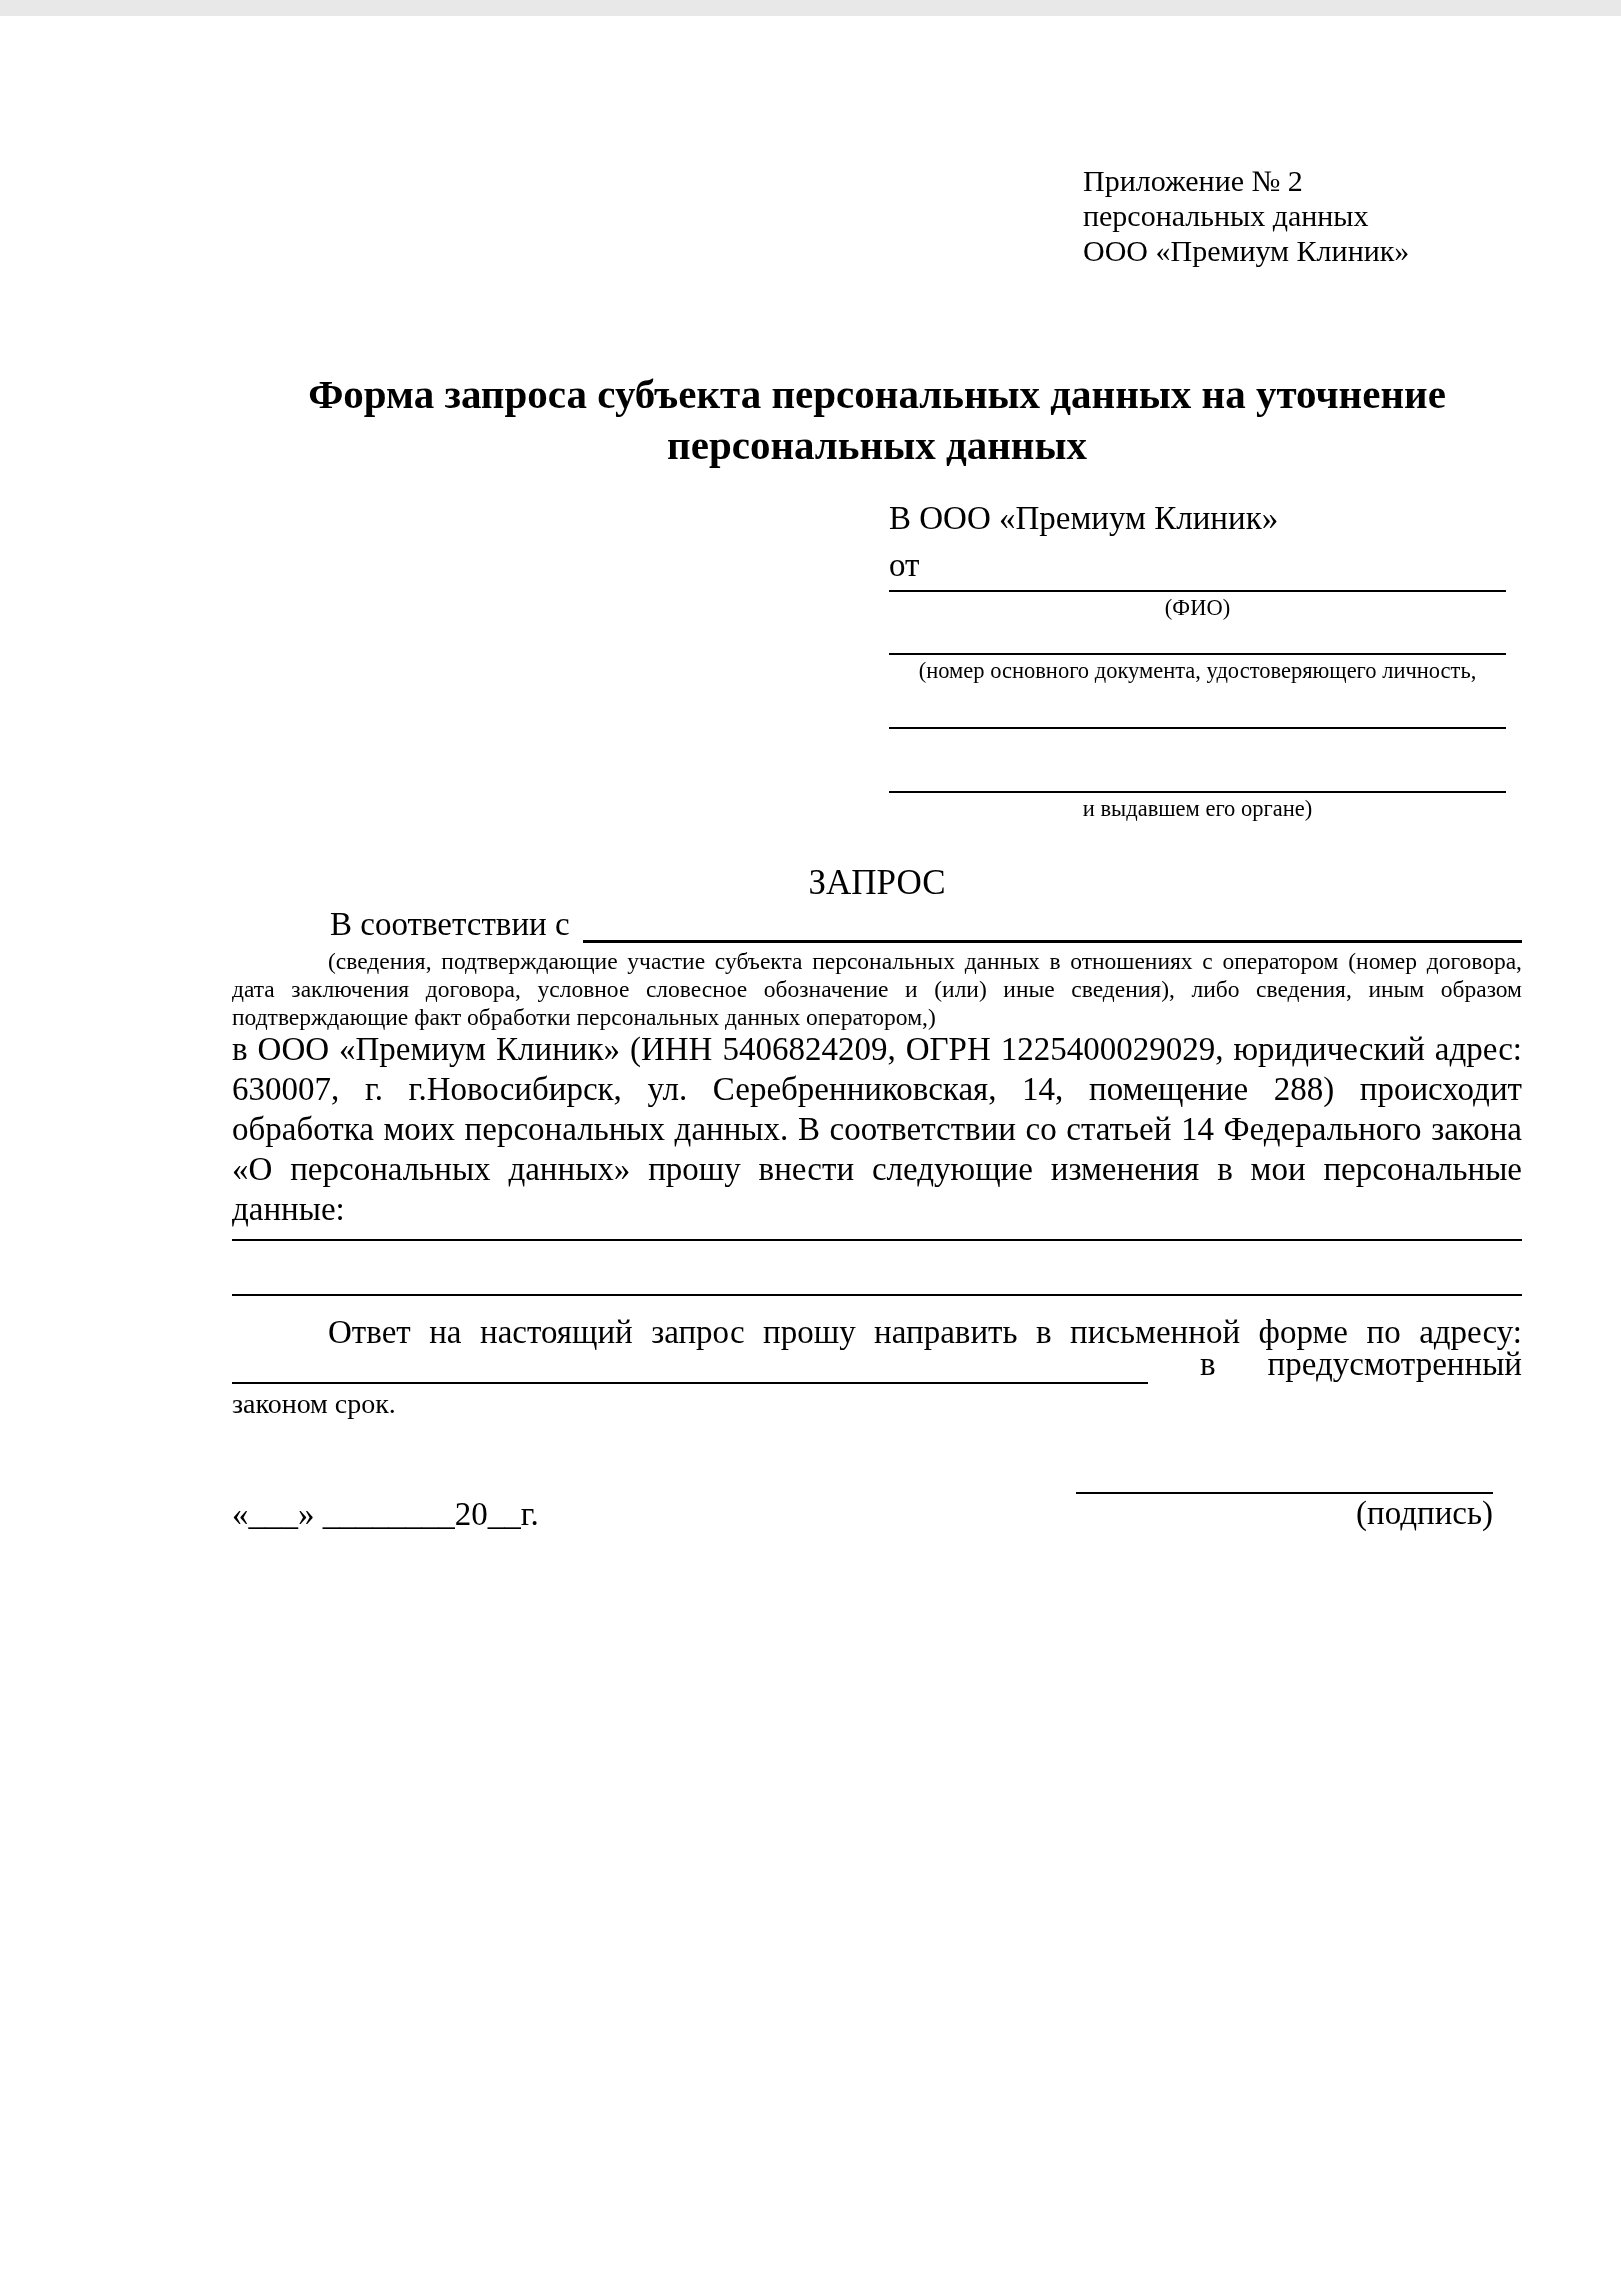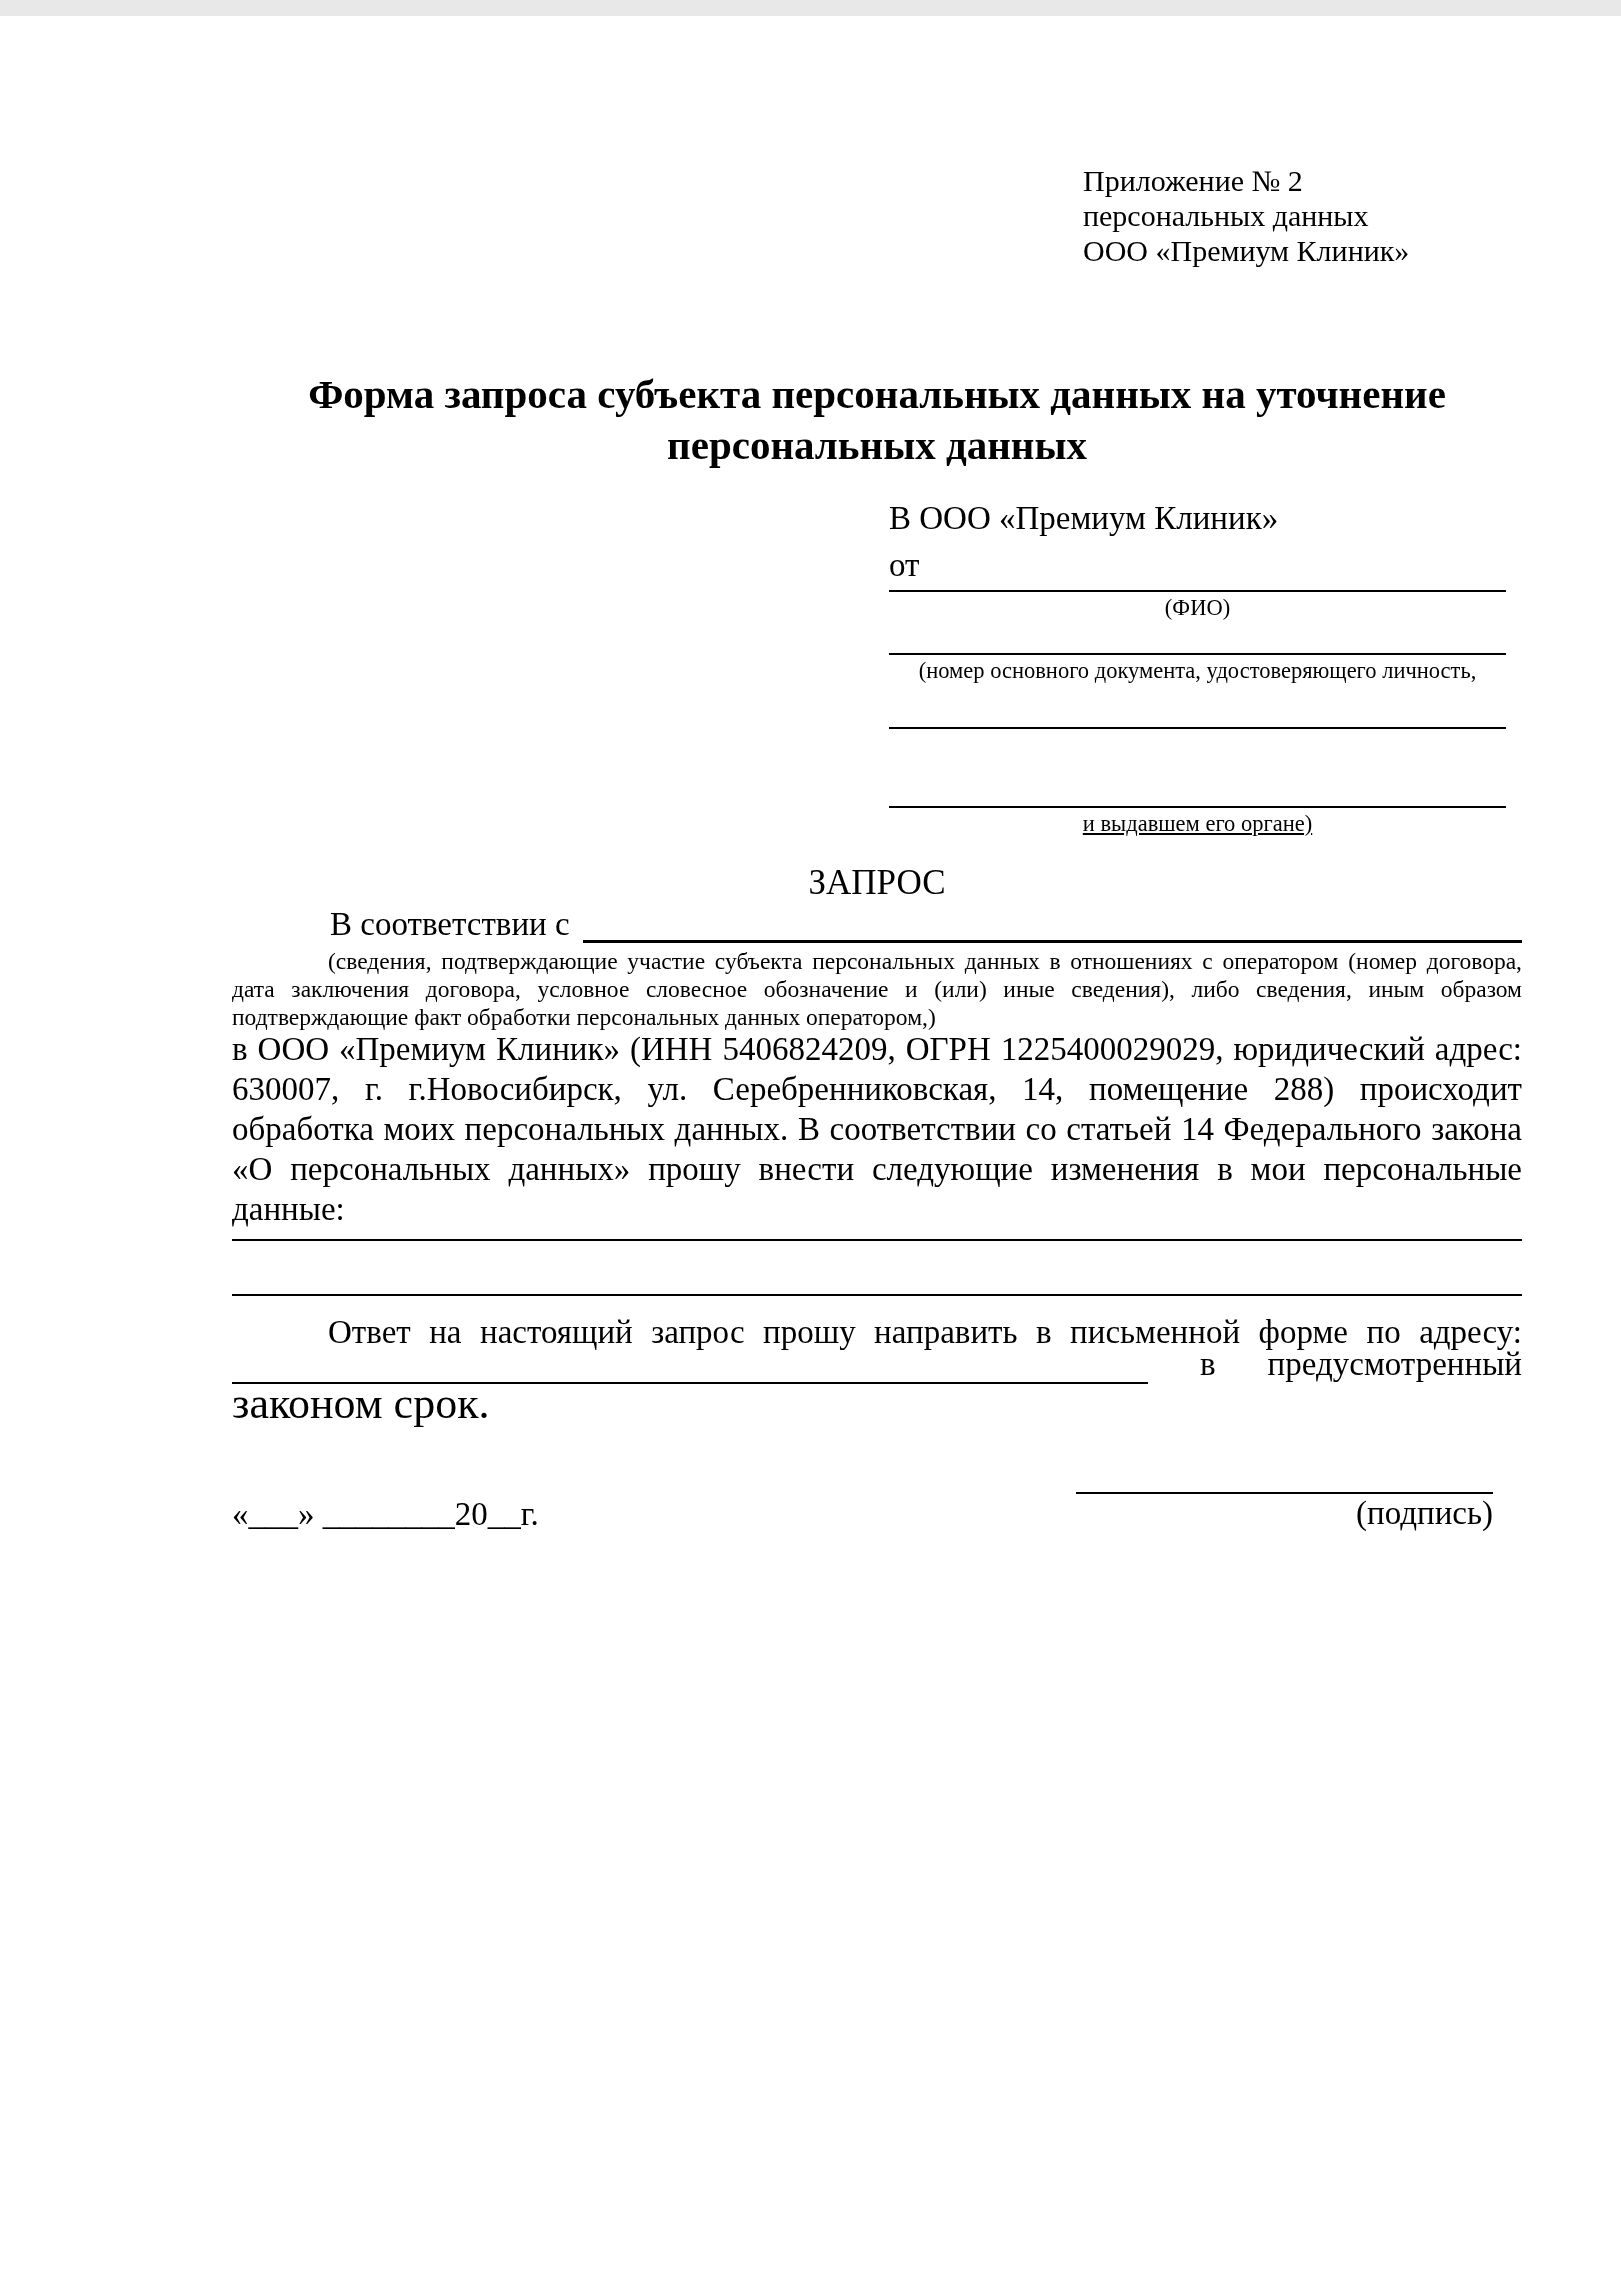--- a/index.html
+++ b/index.html
@@ -33,21 +33,21 @@
   
   .addressee { left: 889px; top: 484px; width: 617px; height: 343px; font-size: 33px; }
   .addressee .to-line   { position: absolute; top: 0; left: 0; }
   .addressee .from-line { position: absolute; top: 47px; left: 0; }
   .field { position: absolute; left: 0; right: 0; }
   .field .fill-line { border-top: 2.9px solid #000; height: 0; }
   .field .caption { text-align: center; font-size: 22.5px; line-height: 26.5px; margin-top: 2.9px; }
   .field-1 { top: 90px; }
   .field-2 { top: 153px; }
   .field-3 { top: 227px; }
-  .field-4 { top: 306px; text-decoration: underline; }
+  .field-4 { top: 291px; }
 
   
   .request-heading {
     left: 232px; top: 847px; width: 1290px;
     font-size: 35px; text-align: center;
   }
 
   
   .intro-line {
     left: 232px; top: 890px; width: 1290px;
@@ -81,21 +81,21 @@
     left: 232px; top: 1296px; width: 1290px;
     font-size: 33px; line-height: 40px;
     text-align: justify; text-align-last: justify; text-indent: 96px;
   }
   .reply-2 {
     left: 232px; top: 1325px; width: 1290px; height: 43px;
     font-size: 33px; display: flex; justify-content: space-between; align-items: flex-end;
   }
   .reply-2 .fill-long { width: 916px; border-bottom: 2.9px solid #000; height: 33px; }
   .reply-2 .w1, .reply-2 .w2 { line-height: 40px; }
-  .reply-3 { left: 232px; top: 1368px; width: 1290px; font-size: 44px; line-height: 40px; }
+  .reply-3 { left: 232px; top: 1368px; width: 1290px; font-size: 28px; line-height: 40px; }
 
   
   .footer-row {
     left: 232px; top: 1443px; width: 1290px;
     font-size: 33px; display: flex; justify-content: space-between; align-items: flex-end;
   }
   .sig-group { display: flex; align-items: flex-end; margin-right: 29px; flex-direction: column; }
   .sig-group .sig-line { width: 417px; border-bottom: 2.9px solid #000; height: 33px; }
   .sig-group .sig-caption { line-height: 39px; }
 </style>

